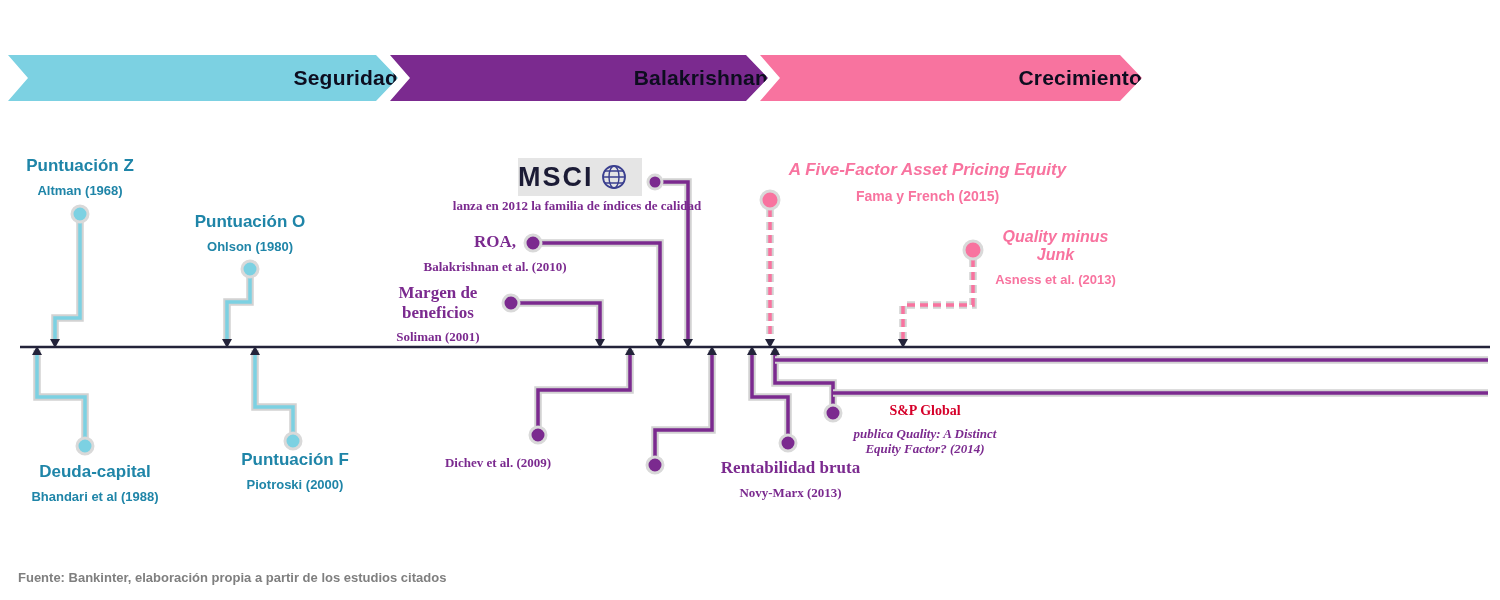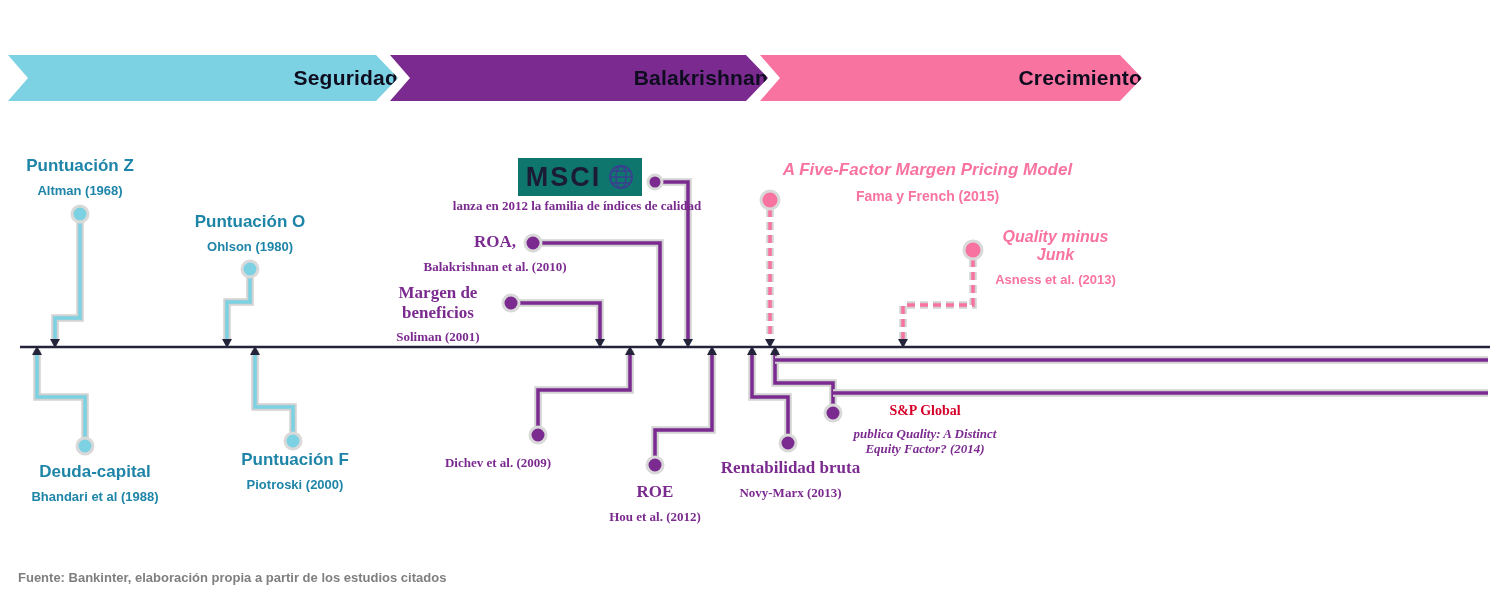--- a/index.html
+++ b/index.html
@@ -35,22 +35,22 @@
   .lbl{position:absolute;text-align:center;font-weight:bold;line-height:1.15;}
   .lbl .t{font-size:17px;}
   .lbl .s{font-size:13px;margin-top:8px;}
   .c-blue{color:var(--blue_text);}
   .c-purple{color:var(--purple);font-family:Liberation Serif, serif;}
   .c-pink{color:var(--pink);}
   .italic{font-style:italic;}
   .red{color:var(--red);}
   
   .msci-box{
-    position:absolute;left:518px;top:158px;width:124px;height:38px;background:#0f766e;
-    display:flex;align-items:center;justify-content:center;gap:7px;
+    position:absolute;left:518px;top:158px;width:124px;height:38px;background:#e5e5e5;
+    display:flex;align-items:center;gap:7px;
   }
   .msci-box .msci-text{font-size:27px;font-weight:bold;letter-spacing:2px;color:#1b1b35;}
   .msci-note{left:452px;top:199px;width:250px;font-size:13px;}
   
   .footer{position:absolute;left:18px;top:570px;font-size:13px;font-weight:bold;color:var(--gray);}
 </style>
 </head>
 <body>
 
 <div class="stage">
@@ -162,35 +162,31 @@
     <div class="t">ROA,</div>
     <div class="s">Balakrishnan et al. (2010)</div>
   </div>
   <div class="lbl c-purple" style="left:368px;top:283px;width:140px">
     <div class="t">Margen de beneficios</div>
     <div class="s">Soliman (2001)</div>
   </div>
   <div class="lbl c-purple" style="left:398px;top:448px;width:200px">
     <div class="s">Dichev et al. (2009)</div>
   </div>
-  <div class="lbl c-purple" style="left:575px;top:482px;width:160px">
-    <div class="t">ROE</div>
-    <div class="s">Hou et al. (2012)</div>
-  </div>
   <div class="lbl c-purple" style="left:693px;top:458px;width:195px">
     <div class="t">Rentabilidad bruta</div>
     <div class="s">Novy-Marx (2013)</div>
   </div>
   <div class="lbl c-purple" style="left:845px;top:403px;width:160px">
     <div class="t red" style="font-size:14px">S&amp;P Global</div>
     <div class="s italic">publica Quality: A Distinct Equity Factor? (2014)</div>
   </div>
 
   <div class="lbl c-pink" style="left:775px;top:160px;width:305px">
-    <div class="t italic">A Five-Factor Margen Pricing Model</div>
+    <div class="t italic">A Five-Factor Asset Pricing Equity</div>
     <div class="s" style="font-size:14px">Fama y French (2015)</div>
   </div>
   <div class="lbl c-pink" style="left:983px;top:228px;width:145px">
     <div class="t italic" style="font-size:16px">Quality minus Junk</div>
     <div class="s">Asness et al. (2013)</div>
   </div>
 
   <div class="footer">Fuente: Bankinter, elaboración propia a partir de los estudios citados</div>
 </div>
 

